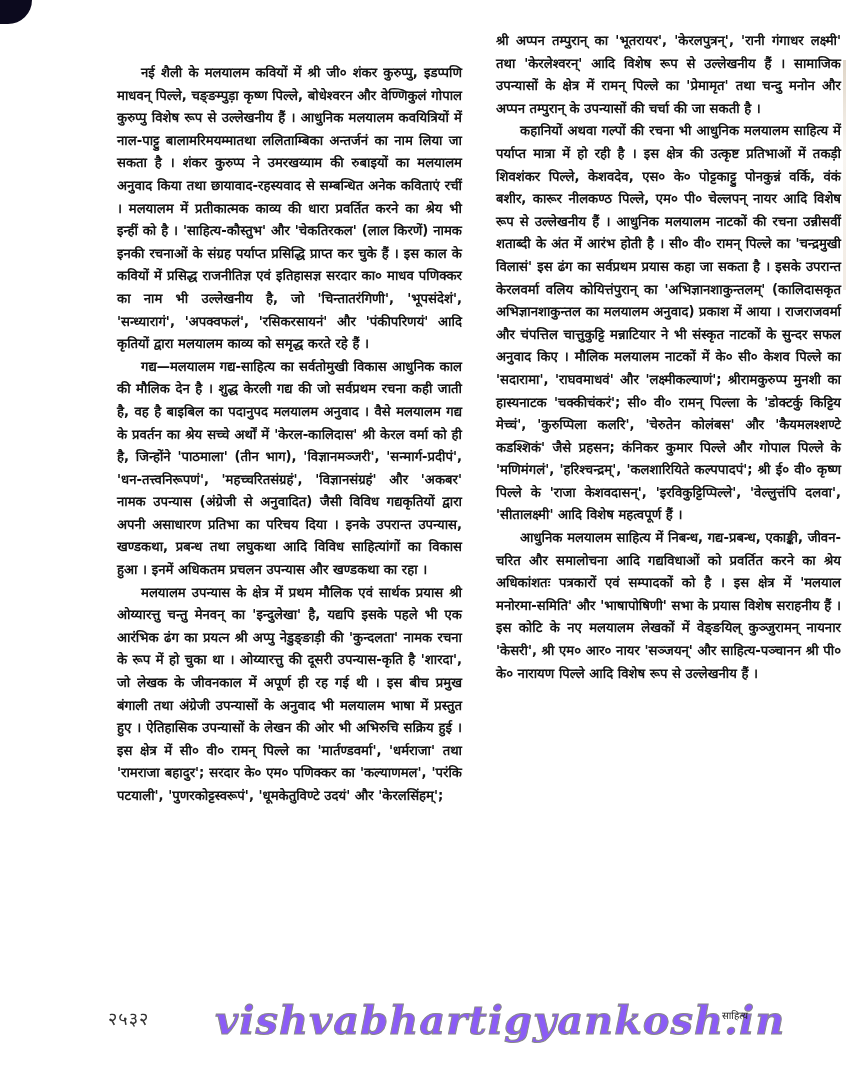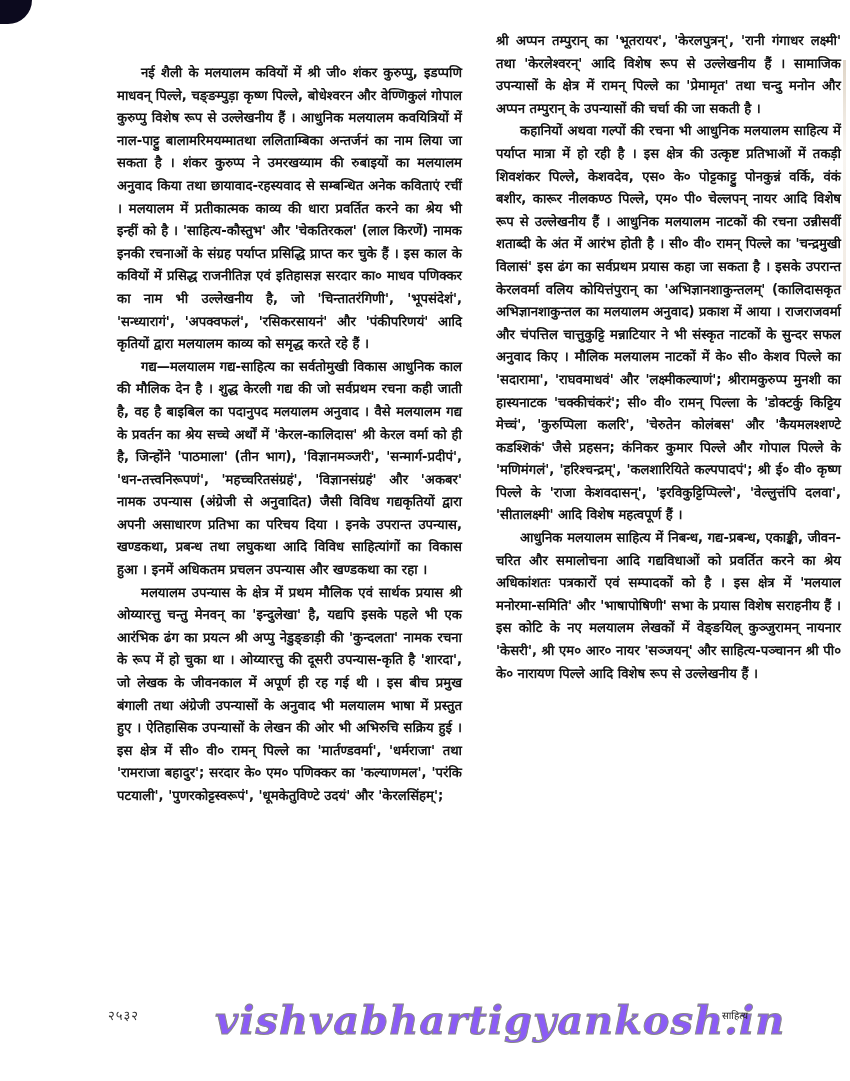--- a/index.html
+++ b/index.html
@@ -46,21 +46,21 @@
     .col-right { left: 476px; margin-left: 20px; }
     .para {
       margin: 0;
       text-indent: 24px;
     }
     .para.cont { text-indent: 0; }
     .footer-page {
       position: absolute;
       left: 108px;
       top: 1006px;
-      font-size: 13px;
+      font-size: 18px;
       color: #333;
       letter-spacing: 1px;
       text-align: center;
     }
     .watermark {
       position: absolute;
       left: 215px;
       top: 996px;
       font-family: "DejaVu Serif", serif;
       font-style: italic;

